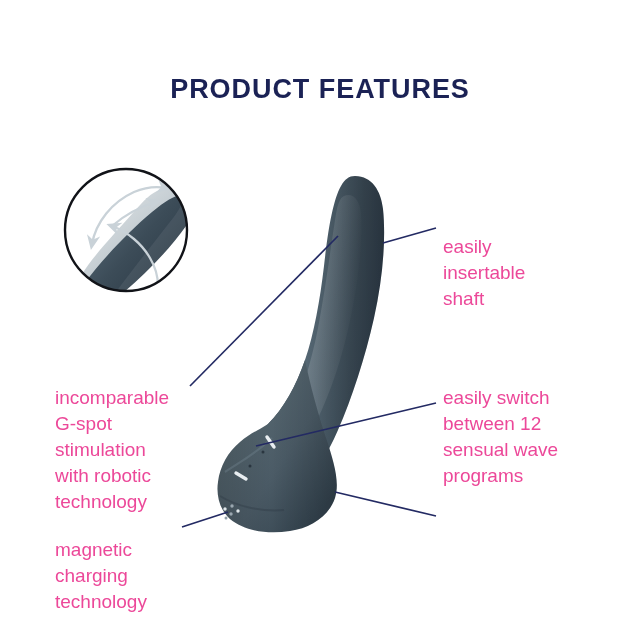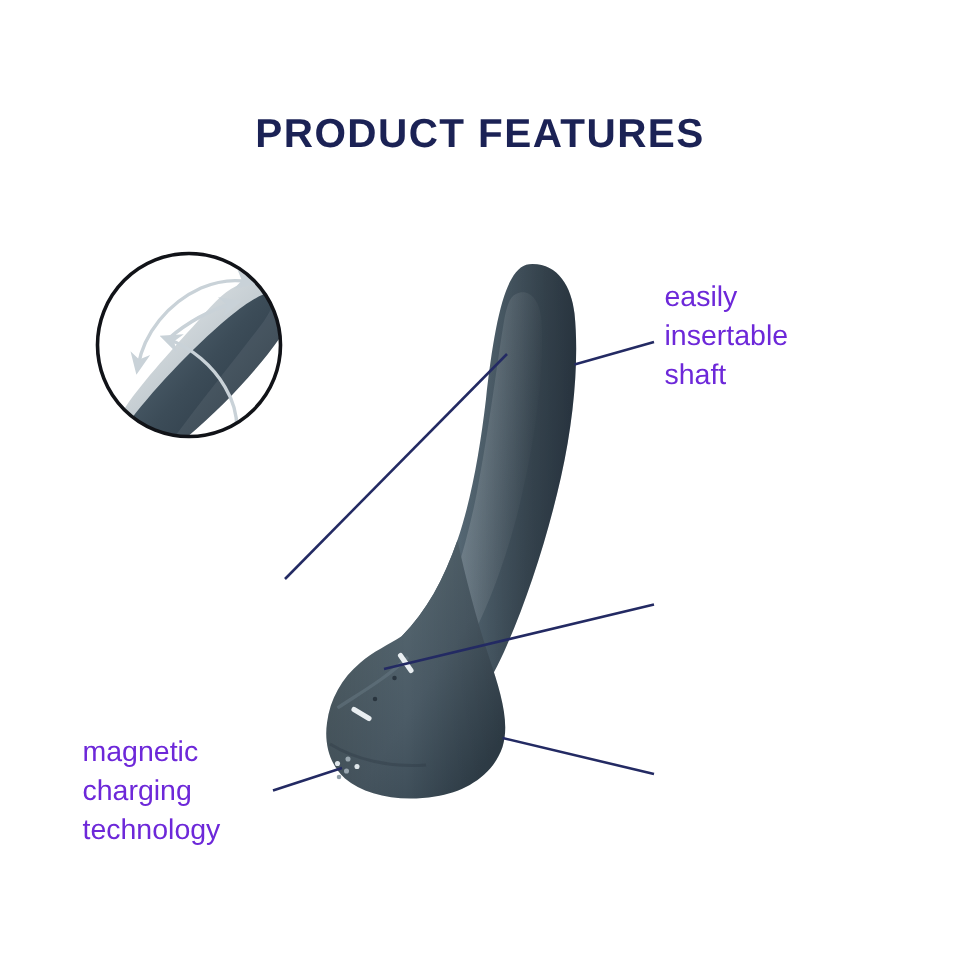--- a/index.html
+++ b/index.html
@@ -20,26 +20,27 @@
     font-weight:bold;
     letter-spacing:0.035em;
     color:#1b2255;
     font-family:"Liberation Sans", sans-serif;
     margin-top:16px;
   }
 
   
   .callout{
     position:absolute;
-    color:#6d28d9;
+    color:#ec4899;
     font-size:19px;
     line-height:26px;
     font-weight:500;
     white-space:pre-line;
     font-family:"Liberation Sans", sans-serif;
+    margin-top:48px;
   }
   .c-shaft   { left:443px; top:186px; }
   .c-switch  { left:443px; top:337px; }
   .c-silicone{ left:443px; top:489px; }
   .c-gspot   { left:55px;  top:337px; }
   .c-magnetic{ left:55px;  top:489px; }
 
   
   svg.layer{position:absolute;left:0;top:0;width:640px;height:640px;}
   svg.layer.lines{pointer-events:none;}
@@ -219,20 +220,29 @@
       <line x1="256" y1="446" x2="436" y2="403"></line>
       <line x1="335" y1="492" x2="436" y2="516"></line>
       <line x1="182" y1="527" x2="228" y2="512"></line>
     </g>
   </svg>
 
   <div class="callout c-shaft">easily
 insertable
 shaft</div>
 
-
-
+  <div class="callout c-switch">easily switch
+between 12
+sensual wave
+programs</div>
+
+
+  <div class="callout c-gspot">incomparable
+G-spot
+stimulation
+with robotic
+technology</div>
 
   <div class="callout c-magnetic">magnetic
 charging
 technology</div>
 
 </div>
 
 </body></html>

